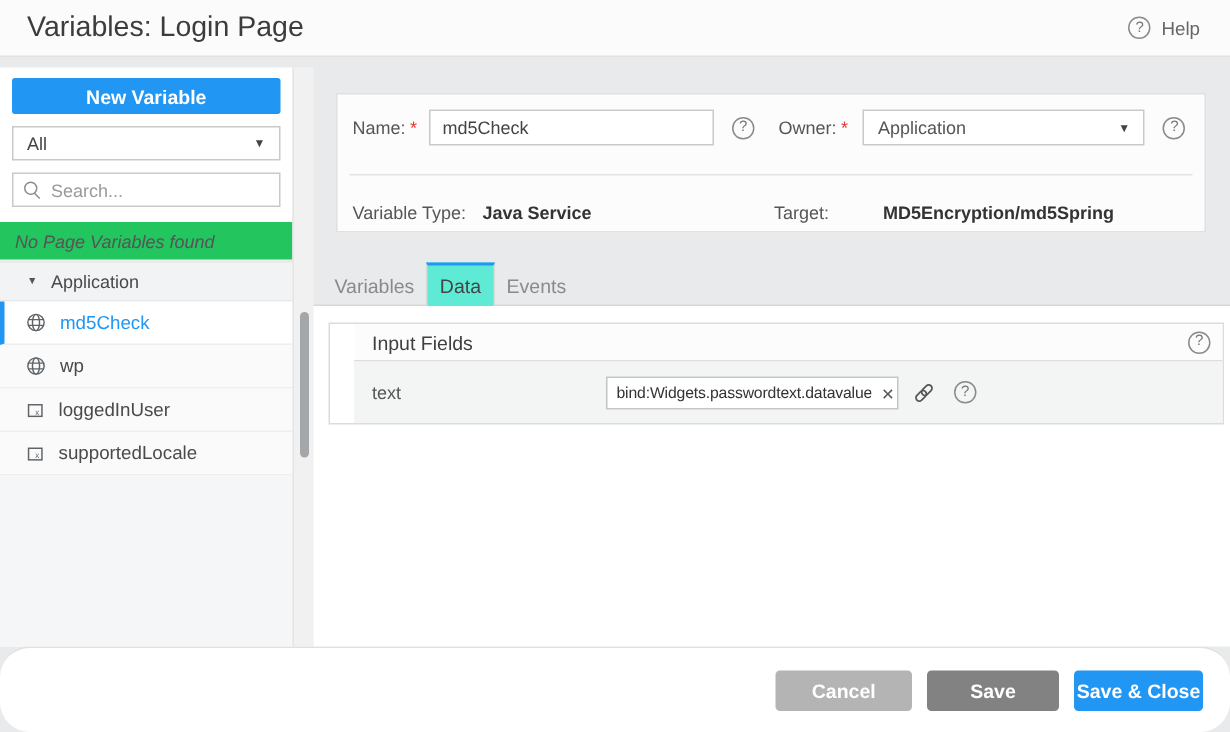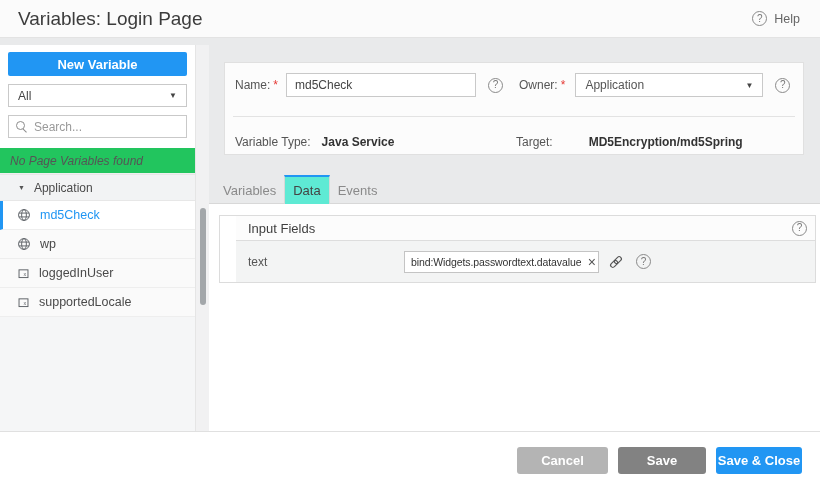--- a/index.html
+++ b/index.html
@@ -142,21 +142,21 @@
   }
   .bind-clear {
     position:absolute; right:3px; top:1px; font-size:14px; color:#555; cursor:pointer; line-height:20px;
   }
   .link-btn { margin-left:9px; cursor:pointer; display:inline-flex; }
   .qm-bind { margin-left:12px; cursor:pointer; }
   
   .footer {
     position:absolute; left:0; top:431px; width:820px; height:57px;
     background:#fff; border-top:1px solid #e0e0e0;
-    display:flex; align-items:center; justify-content:flex-end; gap:10px; padding-right:18px;
+    display:flex; align-items:center; justify-content:flex-end; gap:10px; padding-right:18px;border-radius:20px;
   }
   .btn { height:27px; border:none; border-radius:3px; color:#fff; font-family:inherit; font-weight:bold; font-size:13px; cursor:pointer; }
   .btn-cancel { width:91px; background:#b4b4b4; }
   .btn-save { width:88px; background:#828282; }
   .btn-saveclose { width:86px; background:#2196f3; }
 </style>
 </head>
 <body>
 
 <div class="header">

